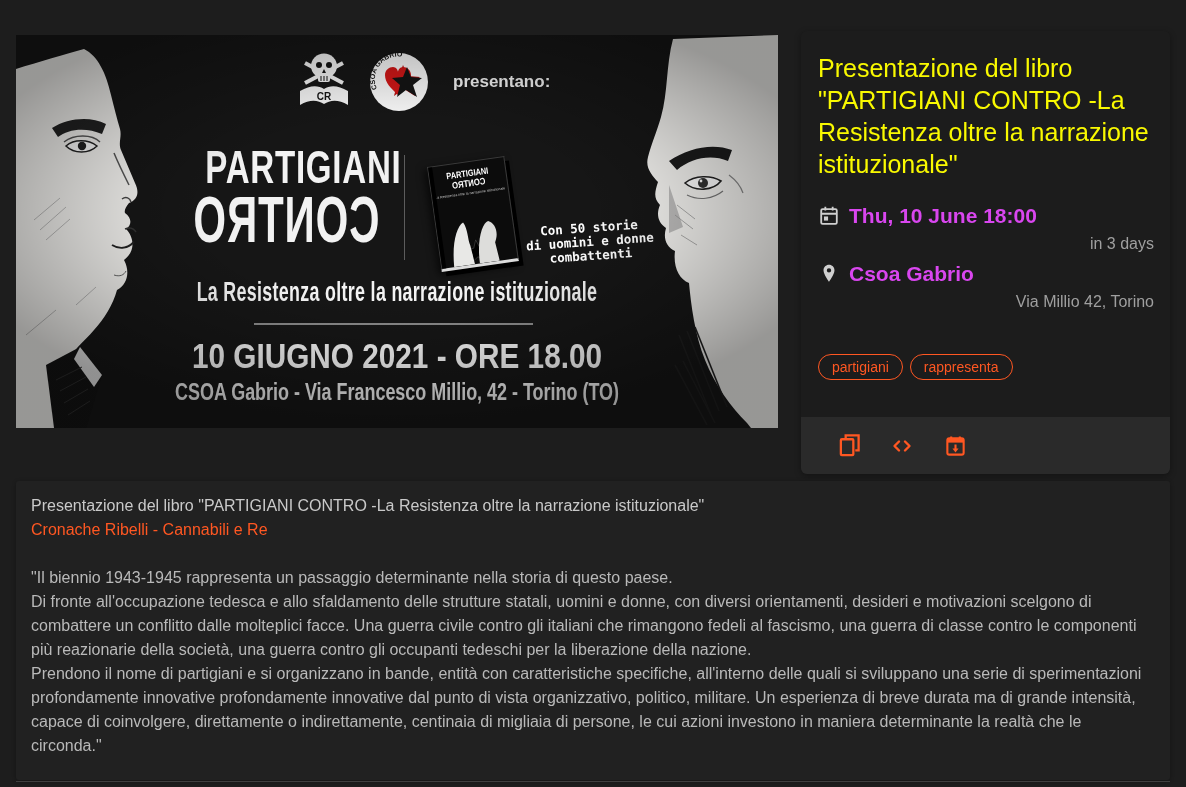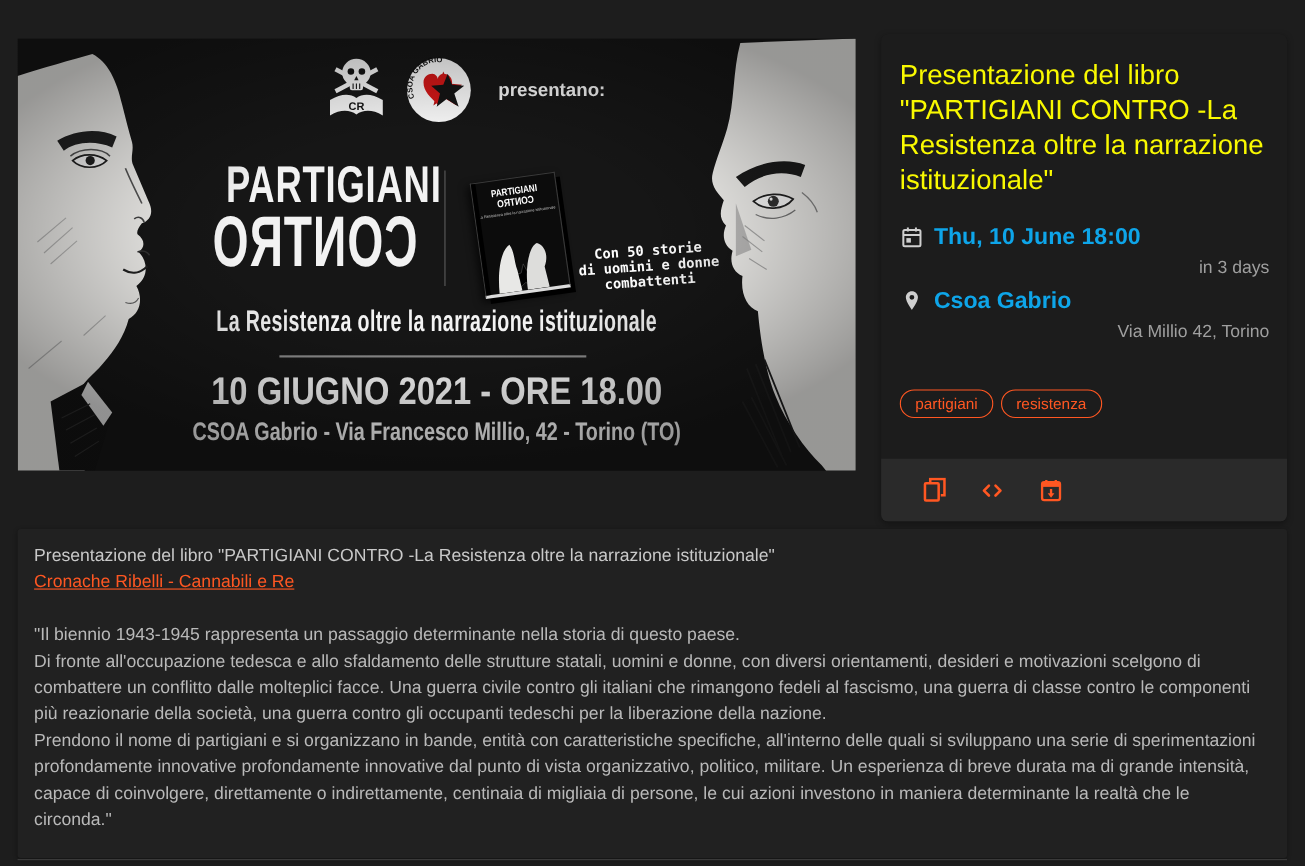--- a/index.html
+++ b/index.html
@@ -36,34 +36,34 @@
   .p-venue{left:0;right:0;top:344px;text-align:center;color:#efefef;font-size:23px;font-weight:700;transform:scaleX(.78);z-index:3;}
   .face{z-index:2;}
 
   
   .sidebar{
     left:801px;top:31px;width:369px;height:443px;background:#1c1c1c;border-radius:6px;
     display:flex;flex-direction:column;overflow:hidden;box-shadow:0 2px 6px rgba(0,0,0,.35);
   }
   .sc-body{padding:21px 16px 0 17px;flex:1;display:flex;flex-direction:column;}
   .sc-title{color:#f9f900;font-size:25px;line-height:32px;font-weight:500;margin-bottom:24px;}
-  .sc-row{display:flex;align-items:center;gap:9px;color:#0ea5e9;font-size:21px;font-weight:700;}
+  .sc-row{display:flex;align-items:center;gap:9px;color:#d946ef;font-size:21px;font-weight:700;}
   .sc-sub{margin:7px 0 9px 1px;color:#9f9f9f;font-size:16px;font-weight:400;text-align:right;}
   .sc-tags{margin-top:34px;display:flex;gap:7px;}
   .chip{height:26px;padding:0 13px;border:1px solid #ff5722;border-radius:14px;color:#ff5722;font-size:14px;display:flex;align-items:center;background:transparent;cursor:pointer;}
   .sc-footer{height:57px;background:#2a2a2a;display:flex;align-items:center;gap:29px;padding-left:36px;}
   .icon-btn{background:none;border:none;padding:0;width:24px;height:24px;cursor:pointer;display:flex;align-items:center;justify-content:center;}
 
   
   .desc{
     left:16px;top:481px;width:1154px;height:299px;background:#212121;border-radius:3px;
     padding:13px 14px 0 15px;box-sizing:border-box;box-shadow:0 1px 4px rgba(0,0,0,.3);
   }
   .desc .heading{color:#c9c9c9;font-size:16px;line-height:24px;}
-  .desc a{color:#ff5722;font-size:16px;line-height:24px;text-decoration:underline;cursor:pointer;}
+  .desc a{color:#ff5722;font-size:16px;line-height:24px;cursor:pointer;}
   .desc .gap{height:24px;}
   .desc .para{color:#b9b9b9;font-size:16px;line-height:24px;}
   .bottom-divider{left:16px;top:781px;width:1154px;height:1px;background:#3f3f3f;}
 </style>
 </head>
 <body>
 
 <div class="abs poster">
 
   <svg class="abs face" style="left:0;top:0;" width="170" height="393" viewBox="0 0 170 393">
@@ -202,21 +202,21 @@
     <div class="sc-row">
       <svg width="22" height="22" viewBox="0 0 24 24">
         <path fill="#cfcfcf" d="M12 2C8.7 2 6 4.7 6 8c0 4.5 6 12.5 6 12.5S18 12.5 18 8c0-3.3-2.7-6-6-6zm0 8.4A2.4 2.4 0 1 1 12 5.6a2.4 2.4 0 0 1 0 4.8z"></path>
       </svg>
       <span>Csoa Gabrio</span>
     </div>
     <div class="sc-sub">Via Millio 42, Torino</div>
 
     <div class="sc-tags">
       <button class="chip">partigiani</button>
-      <button class="chip">resistenza</button>
+      <button class="chip">rappresenta</button>
     </div>
   </div>
 
   <div class="sc-footer">
     <button class="icon-btn" title="">
       <svg width="23" height="23" viewBox="0 0 24 24">
         <path d="M8,5 V1.5 H21.5 V17 H18" fill="none" stroke="#ff5722" stroke-width="2.4"></path>
         <rect x="3" y="5.5" width="13" height="16.5" rx="1" fill="none" stroke="#ff5722" stroke-width="2.4"></rect>
       </svg>
     </button>

